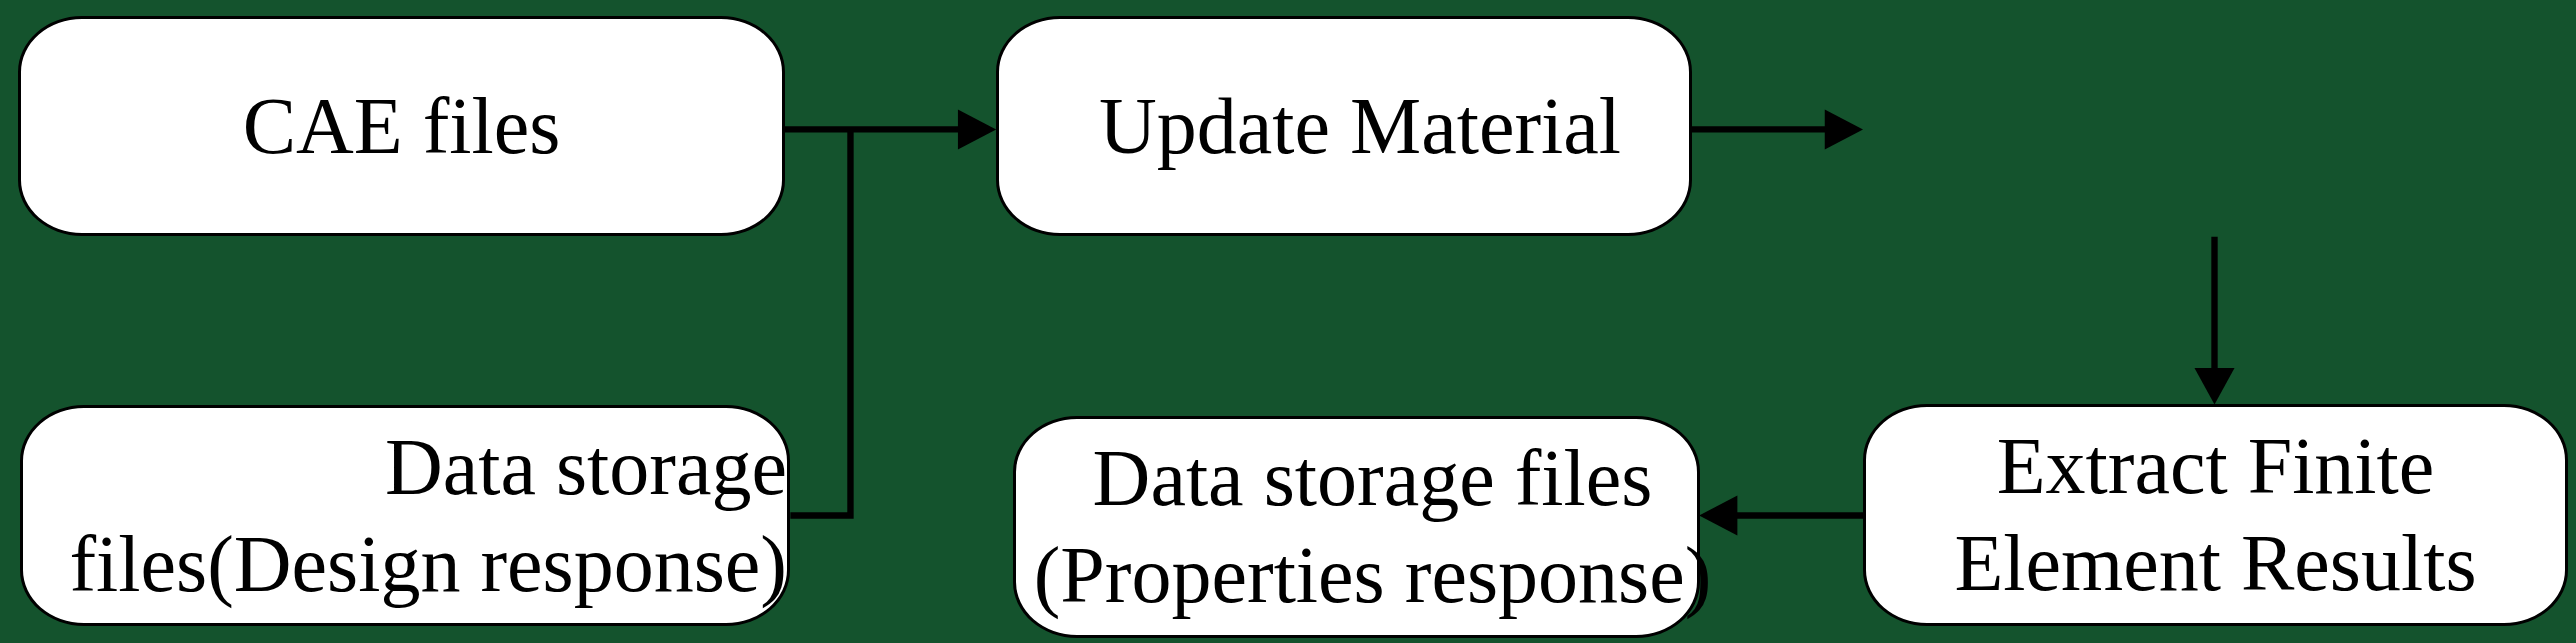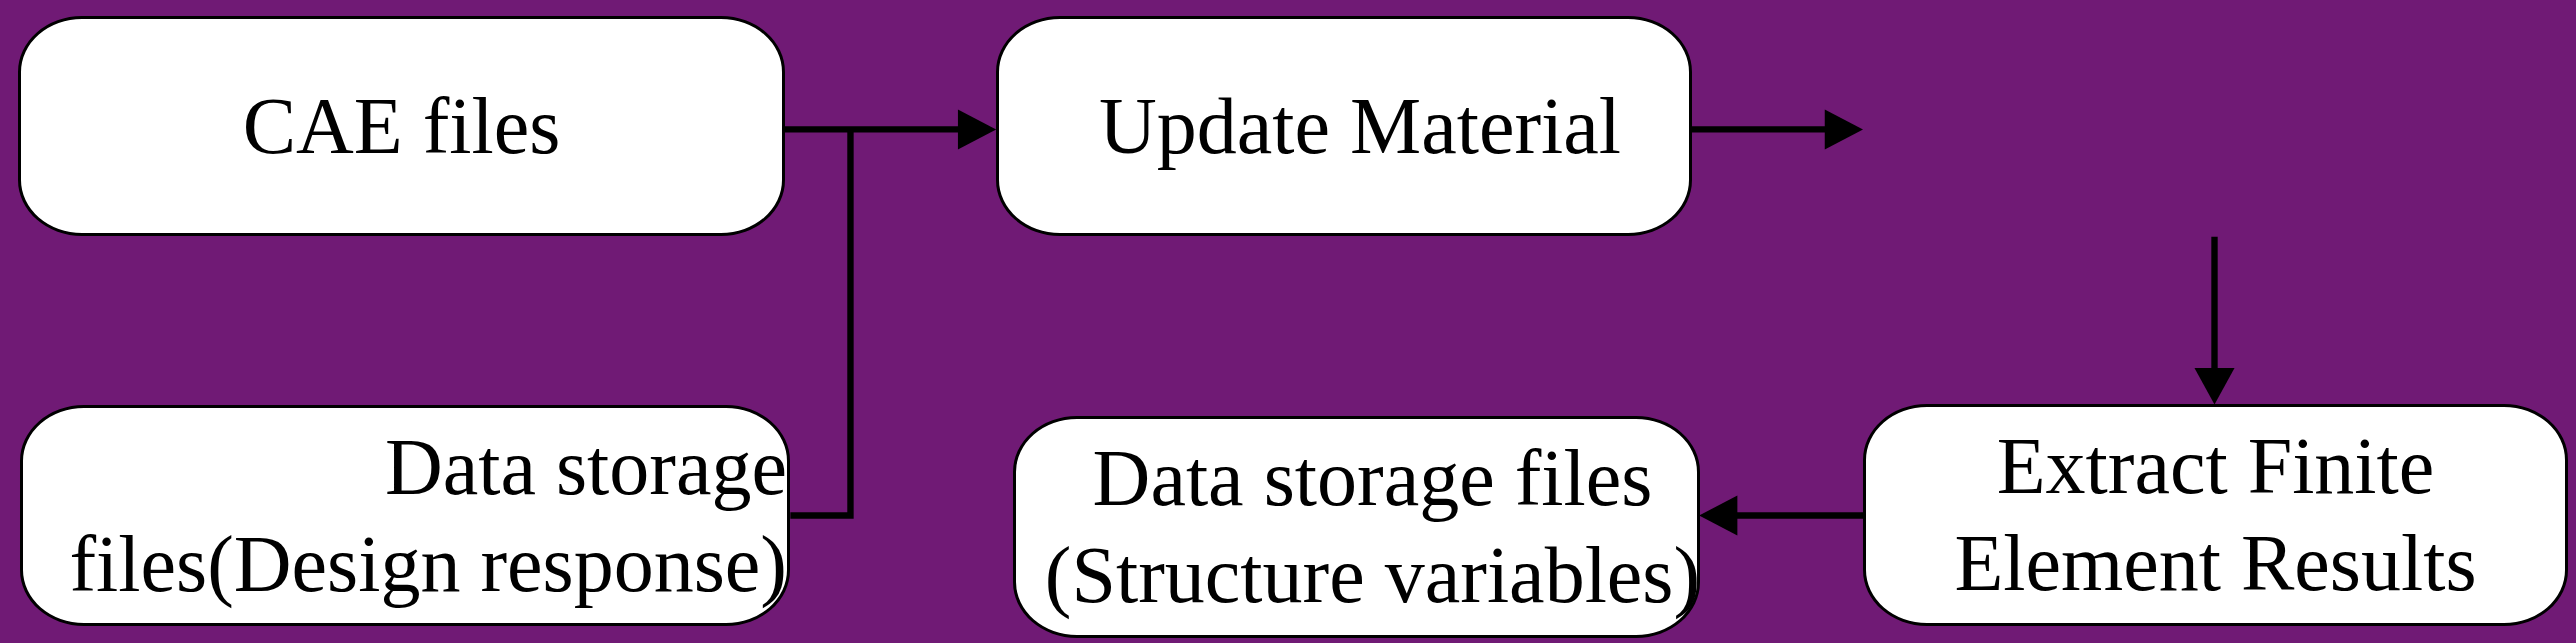--- a/index.html
+++ b/index.html
@@ -4,21 +4,21 @@
 <style>
   html, body {
     margin: 0;
     padding: 0;
     background: #ffffff;
   }
   .canvas {
     position: relative;
     width: 2576px;
     height: 644px;
-    background: #701a75;
+    background: #14532d;
     font-family: "Liberation Serif", "DejaVu Serif", serif;
     color: #000000;
     overflow: hidden;
   }
   .connector-layer {
     position: absolute;
     left: 0;
     top: 0;
     width: 2576px;
     height: 644px;
@@ -86,17 +86,17 @@
   </div>
 
 
   <div class="node n-extract">
     <span>Extract Finite</span>
     <span>Element Results</span>
   </div>
 
   <div class="node n-dssr">
     <span>Data storage files</span>
-    <span>(Structure variables)</span>
+    <span>(Properties response)</span>
   </div>
 
 </div>
 
 
 </body></html>

